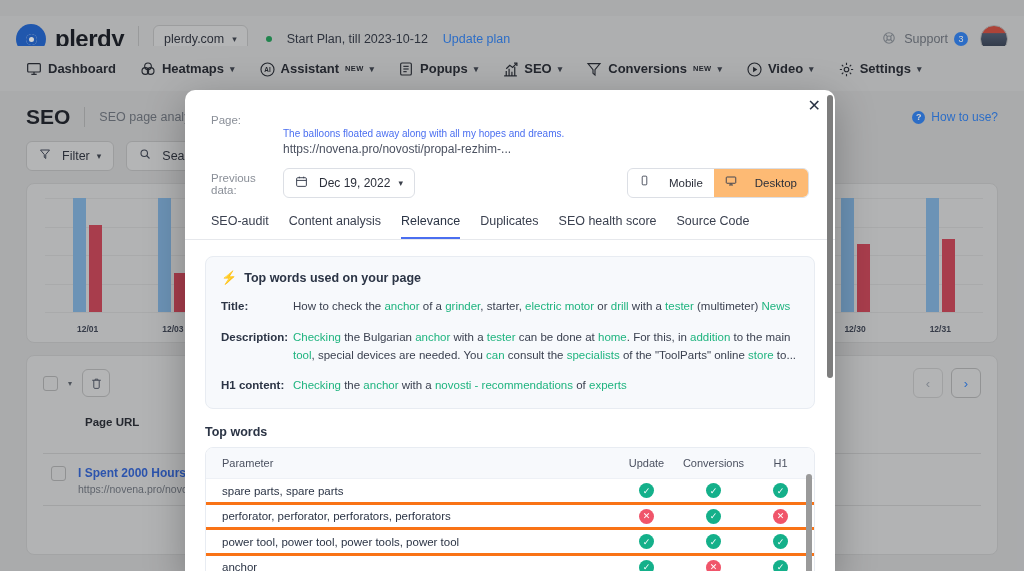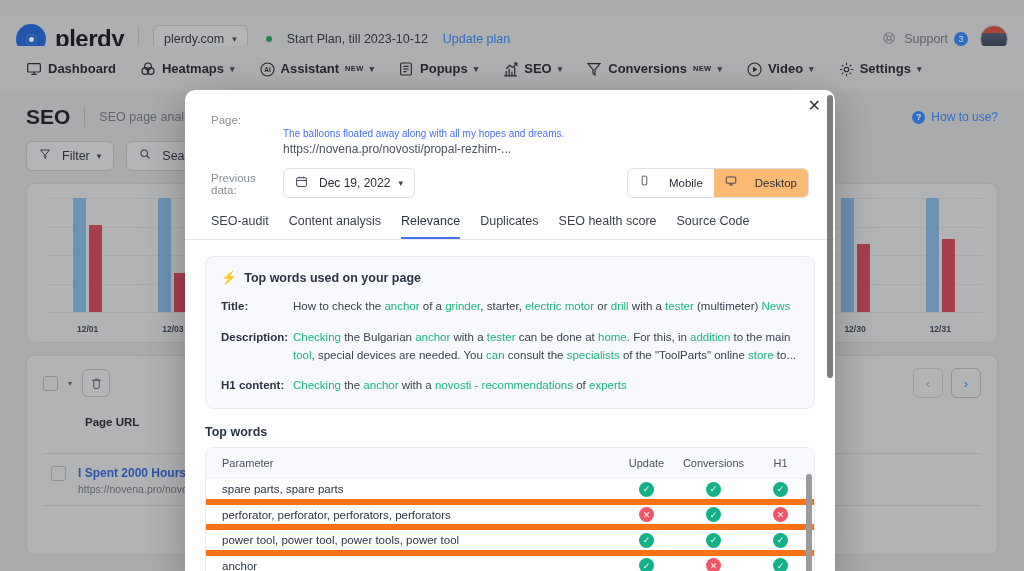--- a/index.html
+++ b/index.html
@@ -155,21 +155,21 @@
 
   .tw-title { font-size:12.5px; font-weight:bold; color:#2b3445; padding:16px 20px 0 20px; }
   .table-wrap {
     margin:8px 20px 0 20px; border:1px solid #e8ecf2; border-top-left-radius:8px;
     border-top-right-radius:8px; position:relative; overflow:hidden; height:150px;
   }
   .tbl-scroll { position:absolute; right:2px; top:26px; width:6px; height:112px; background:#9a9a9a; border-radius:3px; z-index:3;}
   .tbl-head { display:flex; background:#f7f9fc; border-bottom:1px solid #eef1f6; padding:9px 0; }
   .tbl-head .c1 { flex:1; padding-left:16px; font-size:11px; color:#4b5160; }
   .tbl-head .c { width:67px; text-align:center; font-size:11px; color:#4b5160; }
-  .tbl-row { display:flex; align-items:center; border-bottom:6px solid #f97316; height:25.5px; }
+  .tbl-row { display:flex; align-items:center; border-bottom:3px solid #f97316; height:25.5px; }
   .tbl-row .c1 { flex:1; padding-left:16px; font-size:11.5px; color:#2b3445; }
   .tbl-row .c { width:67px; display:flex; align-items:center; justify-content:center; }
   .mark { width:15px;height:15px;border-radius:50%;display:flex;align-items:center;justify-content:center;
           font-size:9px; color:#fff; }
   .ok { background:#14b08a; } .no { background:#f0556a; }
 </style>
 </head>
 <body>
 
 <div class="app">

